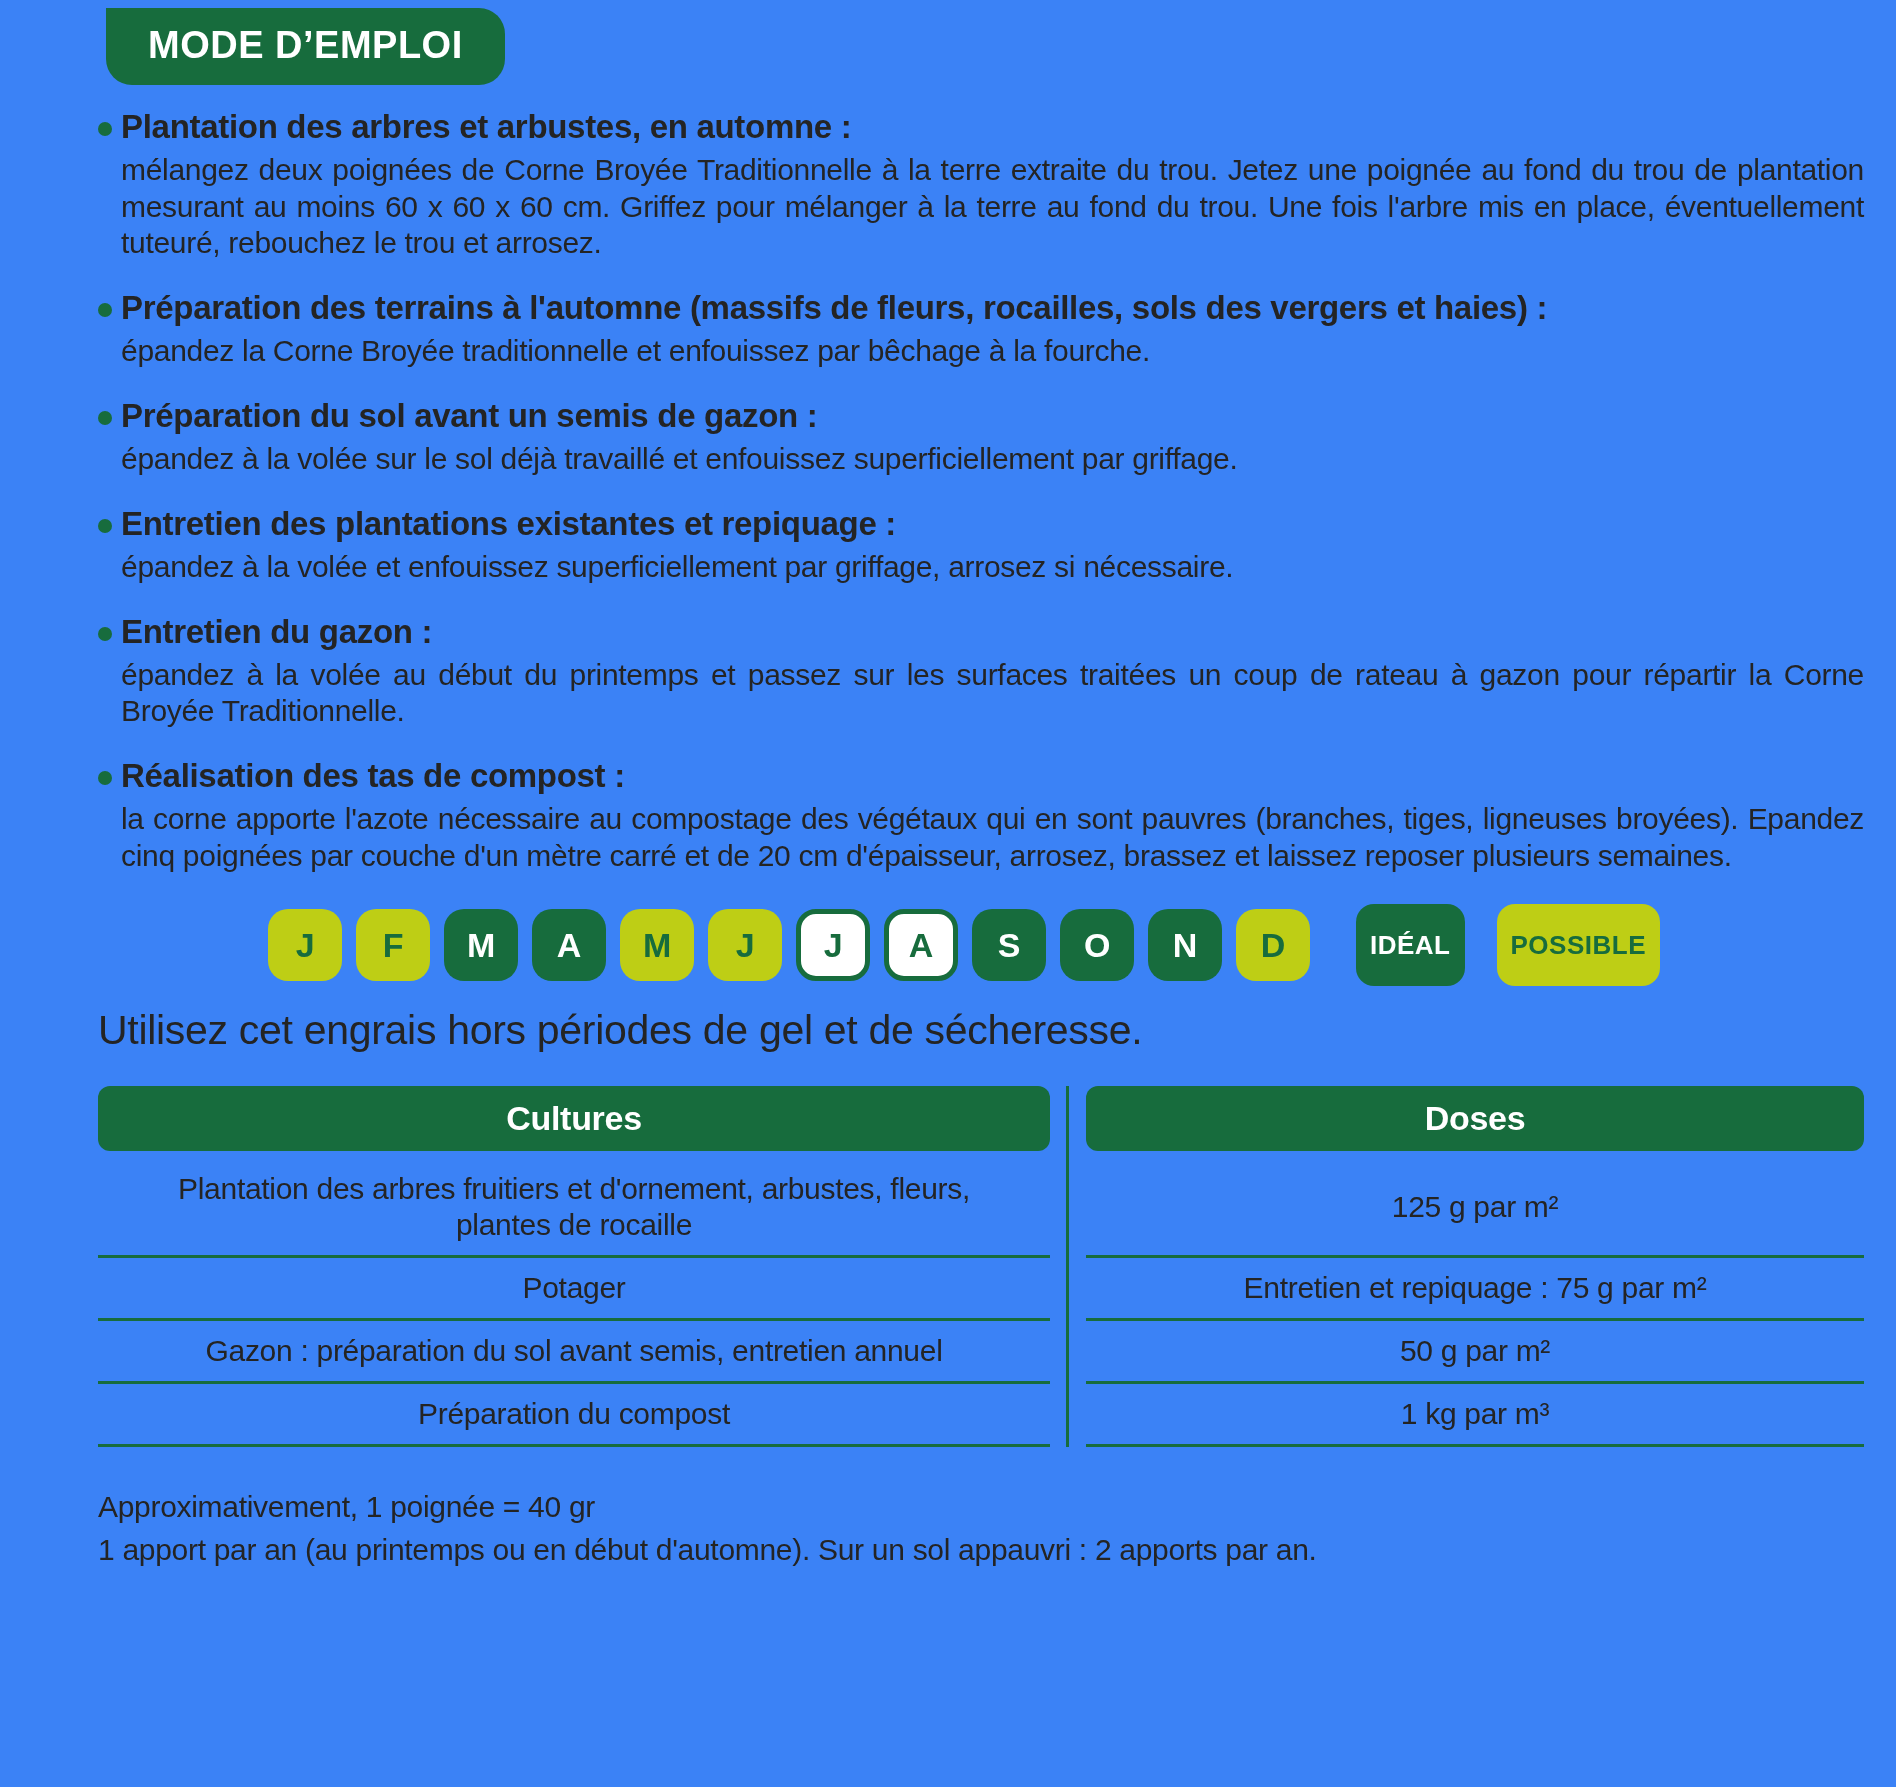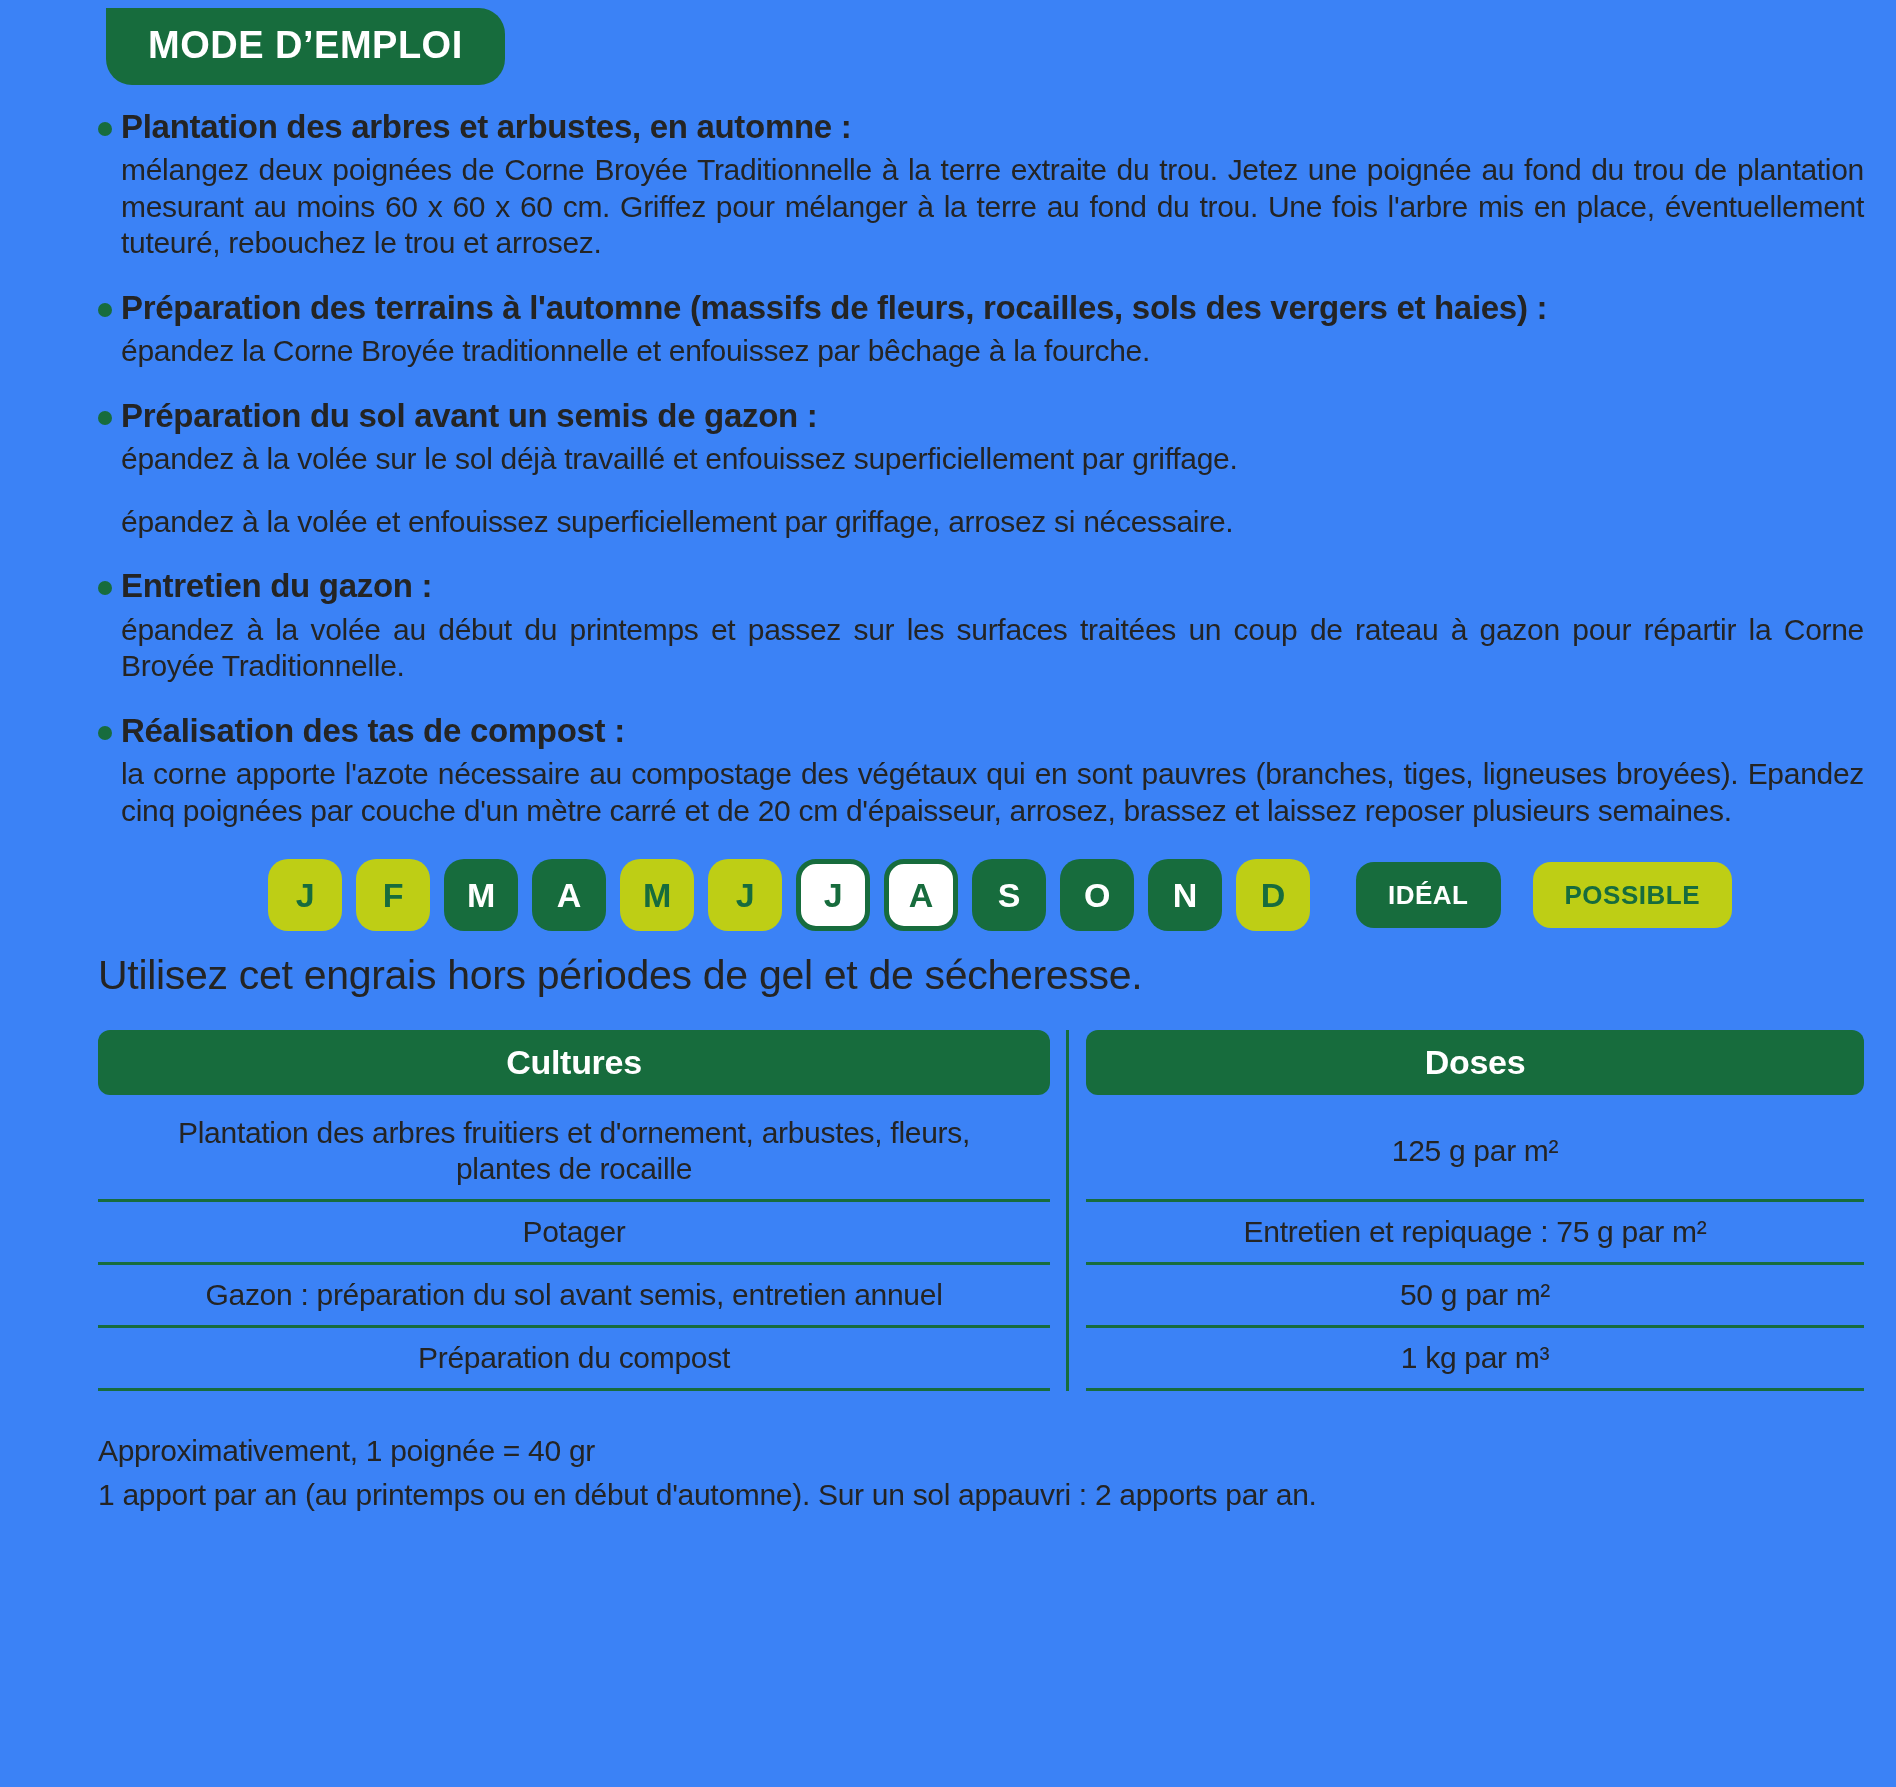--- a/index.html
+++ b/index.html
@@ -80,25 +80,25 @@
     justify-content: center;
     font-size: 34px;
     font-weight: bold;
   }
   .month[data-state="ideal"]    { background: var(--dg); color: #fff; }
   .month[data-state="possible"] { background: var(--lg); color: var(--dg); }
   .month[data-state="none"]     { background: #fff; color: var(--dg); border: 5px solid var(--dg); }
 
   .legend-badge {
     flex: none;
-    height: 66px;
+    height: 82px;
     display: flex;
     align-items: center;
     justify-content: center;
-    padding: 0 32px;
+    padding: 0 14px;
     border-radius: 18px;
     font-size: 26px;
     font-weight: bold;
     letter-spacing: 0.5px;
   }
   .legend-badge[data-state="ideal"]    { background: var(--dg); color: #fff; margin-left: 32px; }
   .legend-badge[data-state="possible"] { background: var(--lg); color: var(--dg); margin-left: 18px; }
 
   .note {
     margin: 20px 0 0 0;
@@ -180,20 +180,24 @@
 
     <div class="sect">
       <h3 class="sect-h">
         <span class="bullet"></span>
         <span>Préparation du sol avant un semis de gazon :</span>
       </h3>
       <p class="sect-p">épandez à la volée sur le sol déjà travaillé et enfouissez superficiellement par griffage.</p>
     </div>
 
     <div class="sect">
+      <h3 class="sect-h">
+        <span class="bullet"></span>
+        <span>Entretien des plantations existantes et repiquage :</span>
+      </h3>
       <p class="sect-p">épandez à la volée et enfouissez superficiellement par griffage, arrosez si nécessaire.</p>
     </div>
 
     <div class="sect">
       <h3 class="sect-h">
         <span class="bullet"></span>
         <span>Entretien du gazon :</span>
       </h3>
       <p class="sect-p">épandez à la volée au début du printemps et passez sur les surfaces traitées un coup de rateau à gazon pour répartir la Corne Broyée Traditionnelle.</p>
     </div>

